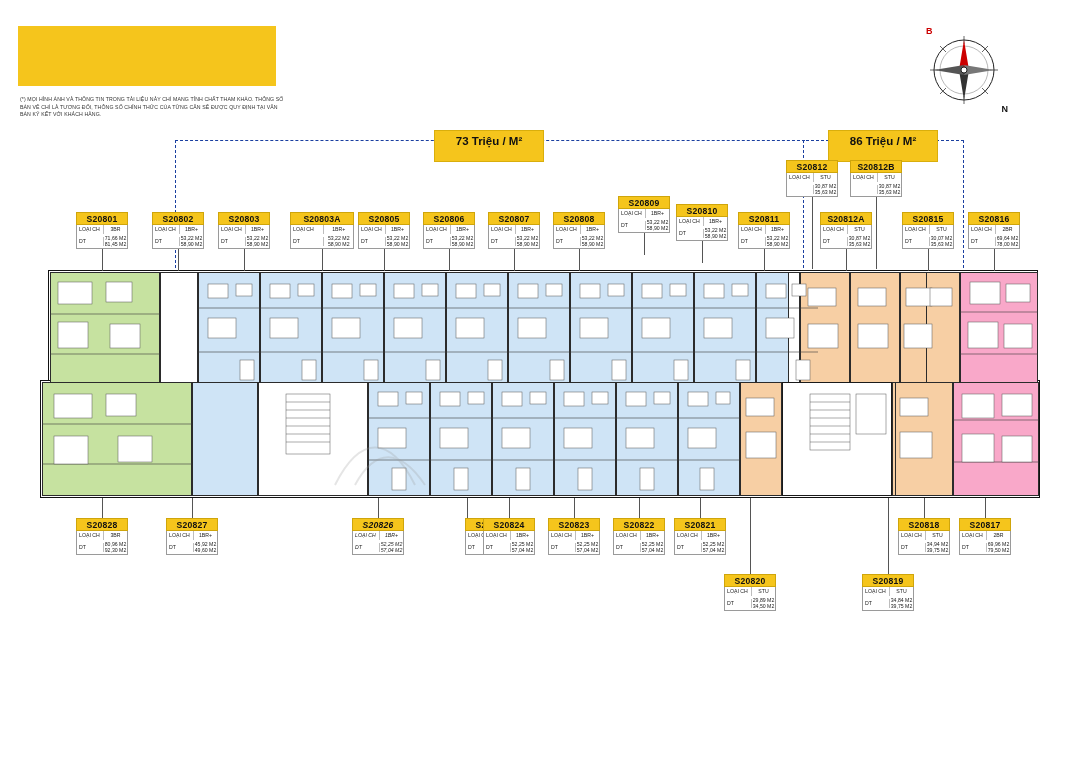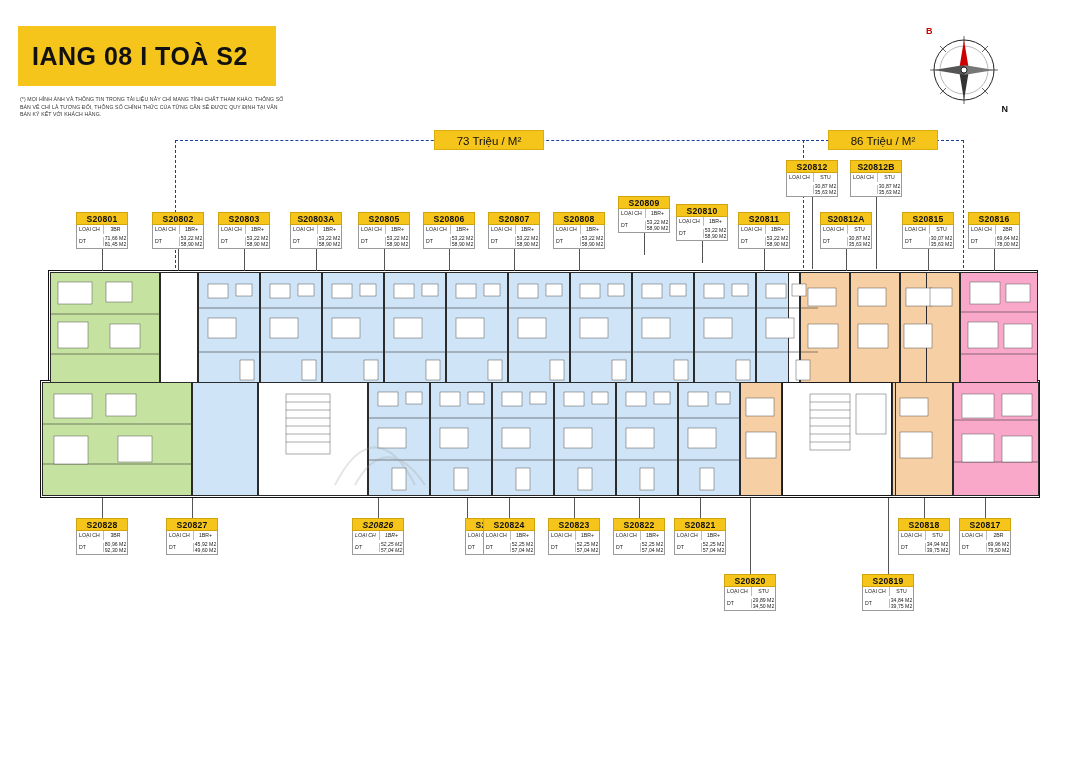--- a/index.html
+++ b/index.html
@@ -25,22 +25,22 @@
     font-size:5.2px;line-height:1.45;color:#333;letter-spacing:.1px;
   }
   
   #compass{position:absolute;left:922px;top:28px;width:84px;height:84px;}
   #compass .lbl{position:absolute;font-size:9px;font-weight:bold;}
   #compass .lbl.b{color:#c00;left:4px;top:-2px;}
   #compass .lbl.n{color:#111;right:-2px;bottom:-2px;}
 
   
   .price-banner{
-    position:absolute;background:#f5c51c;color:#111;font-weight:normal;
-    font-size:11.5px;text-align:center;line-height:20px;height:20px;
+    position:absolute;background:#f5c51c;color:#111;font-weight:bold;
+    font-size:11.5px;text-align:center;line-height:20px;height:32px;
     border:1px solid #d9ae0c;box-sizing:border-box;z-index:6;
   }
   .dash-line{position:absolute;border-top:1.4px dashed #1a3fa0;z-index:2;}
   .dash-v{position:absolute;border-left:1.4px dashed #1a3fa0;z-index:2;}
 
   
   #plan{position:absolute;left:40px;top:268px;width:1000px;height:230px;}
   .band{position:absolute;box-sizing:border-box;}
 
   
@@ -71,21 +71,20 @@
 
   .wm{
     position:absolute;left:330px;top:430px;width:120px;height:60px;
     opacity:.25;
   }
 </style>
 </head>
 <body>
 
 <div id="title-block">
-  <div id="title-main">IANG 08  I  TOÀ S2</div>
 </div>
 <div id="disclaimer">(*) MỌI HÌNH ẢNH VÀ THÔNG TIN TRONG TÀI LIỆU NÀY CHỈ MANG TÍNH CHẤT THAM KHẢO. THÔNG SỐ BẢN VẼ CHỈ LÀ TƯƠNG ĐỐI, THÔNG SỐ CHÍNH THỨC CỦA TỪNG CĂN SẼ ĐƯỢC QUY ĐỊNH TẠI VĂN BẢN KÝ KẾT VỚI KHÁCH HÀNG.</div>
 
 <div id="compass">
   <svg width="84" height="84" viewBox="0 0 84 84">
     <circle cx="42" cy="42" r="30" fill="none" stroke="#222" stroke-width="1"></circle>
     <circle cx="42" cy="42" r="24" fill="none" stroke="#888" stroke-width="0.6"></circle>
     <g stroke="#222" stroke-width="0.7">
       <line x1="42" y1="8" x2="42" y2="16"></line>
         <line x1="42" y1="68" x2="42" y2="76"></line>
@@ -378,21 +377,21 @@
         <div class="k">DT</div>
         <div class="v">
           <span>53,22 M2</span>
           <span>58,90 M2</span>
         </div>
       </div>
   </div>
   <div class="lead down" style="height:22px;"></div>
 </div>
 
-<div class="tag" style="left:290px;top:212px;width:52px;">
+<div class="tag" style="left:290px;top:212px;width:64px;">
   <div class="code">S20803A</div>
   <div class="rows">
     <div class="r">
         <div class="k">LOẠI CH</div>
         <div class="v">1BR+</div>
       </div>
     <div class="r two">
         <div class="k">DT</div>
         <div class="v">
           <span>53,22 M2</span>

